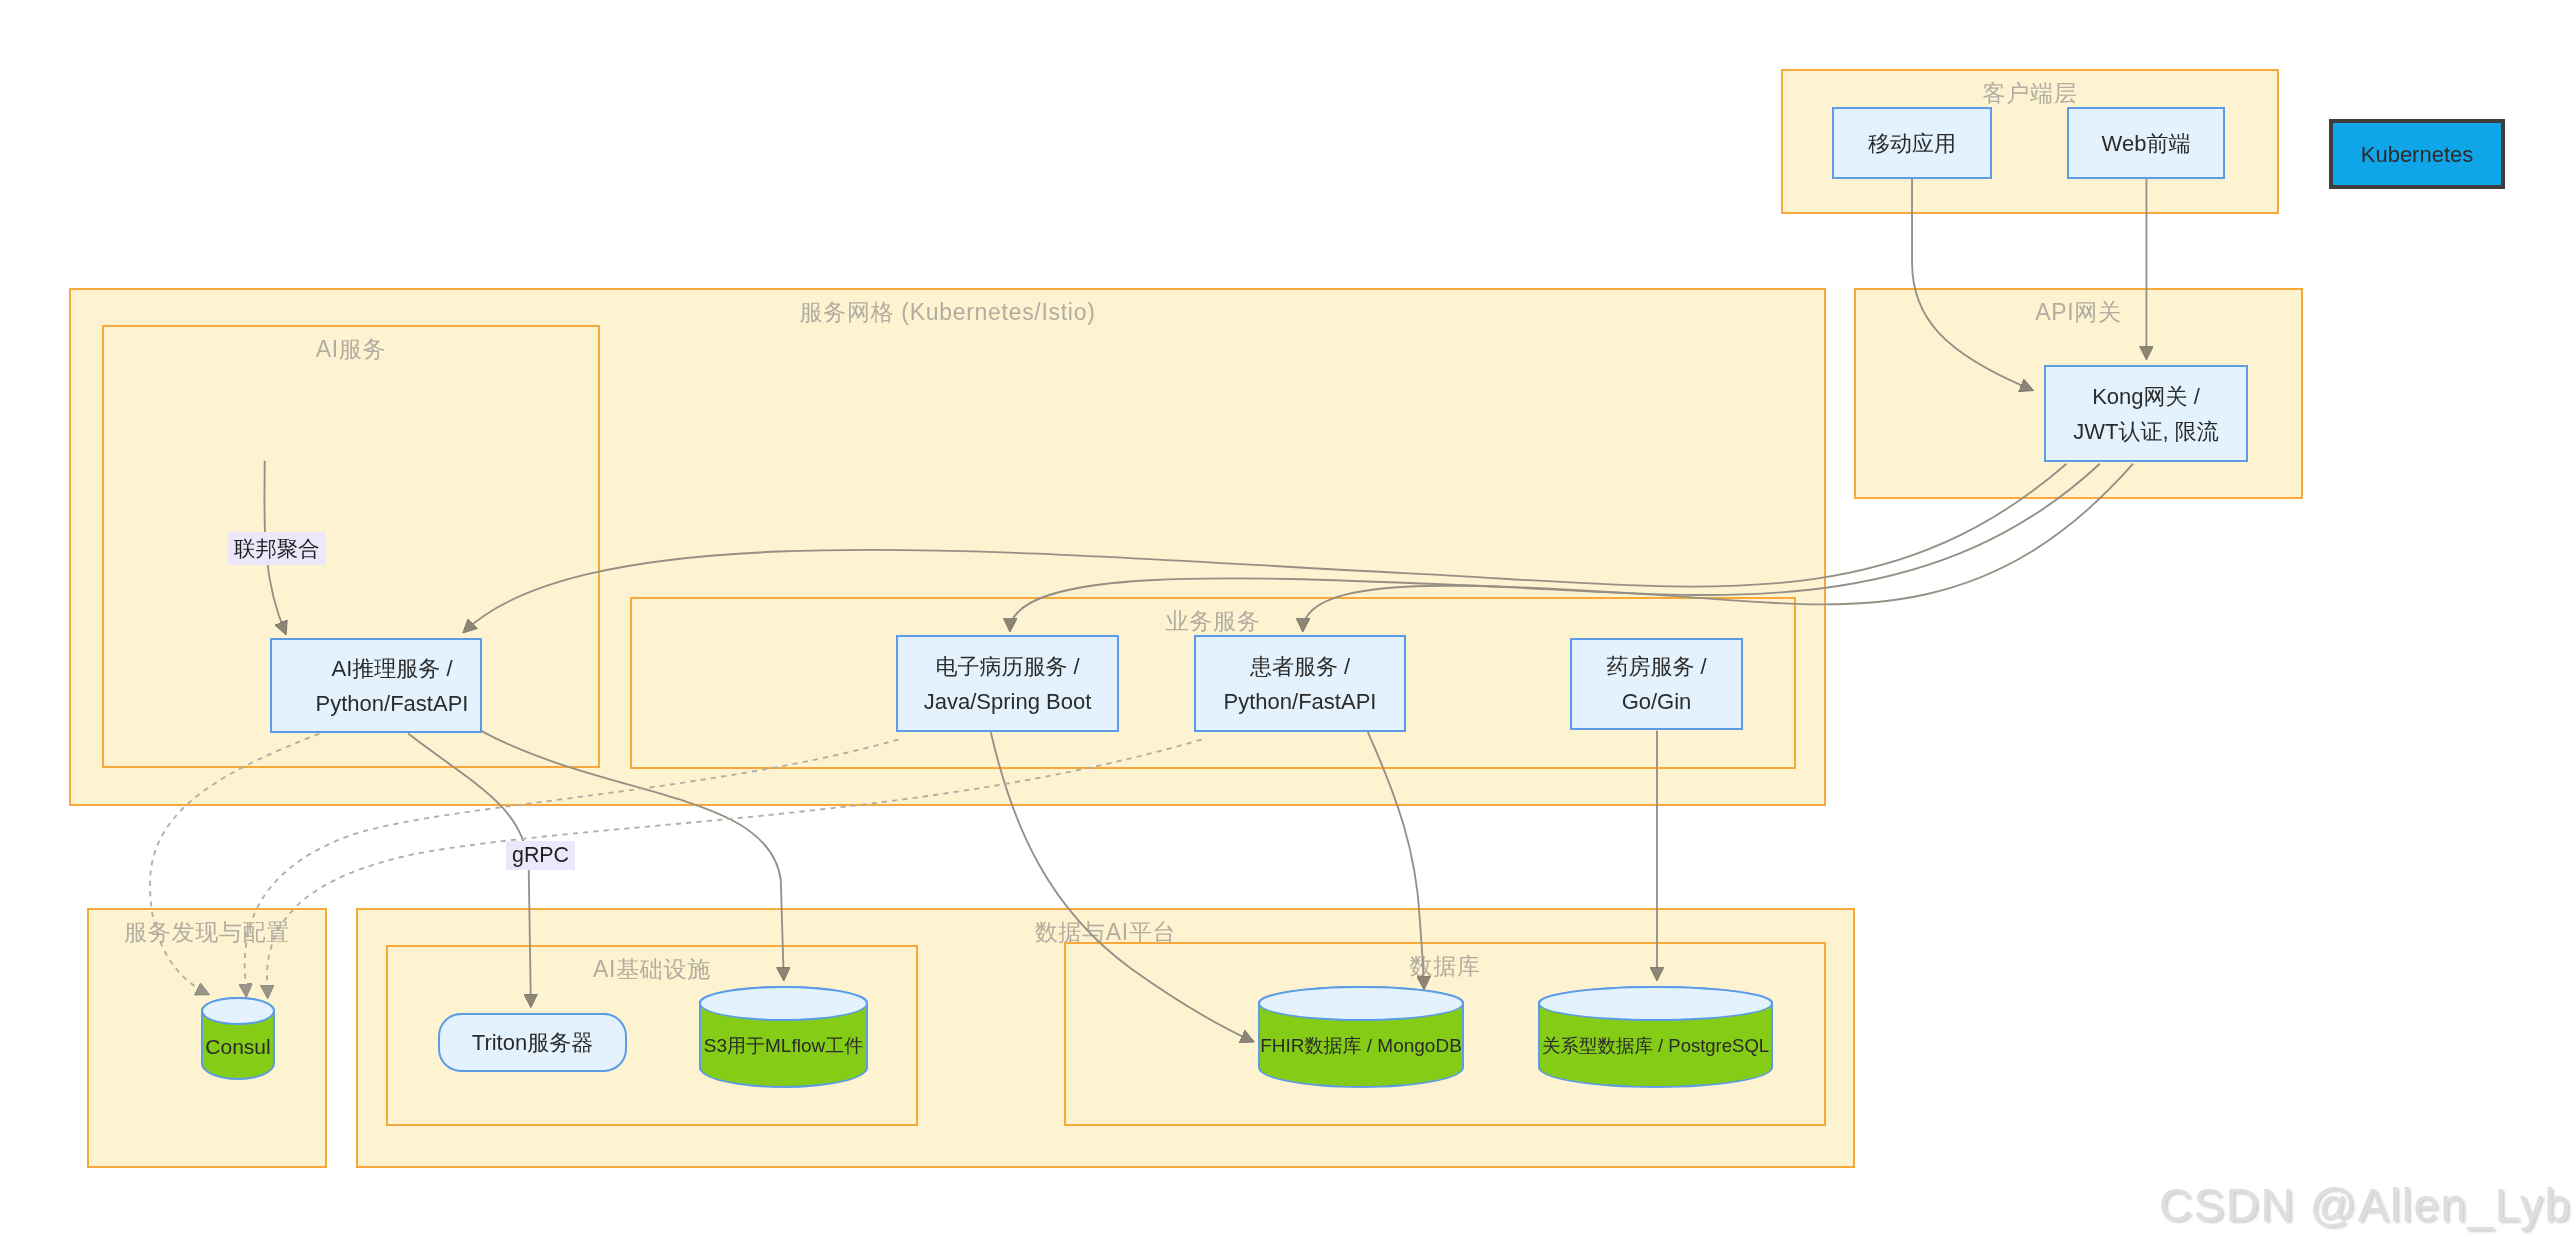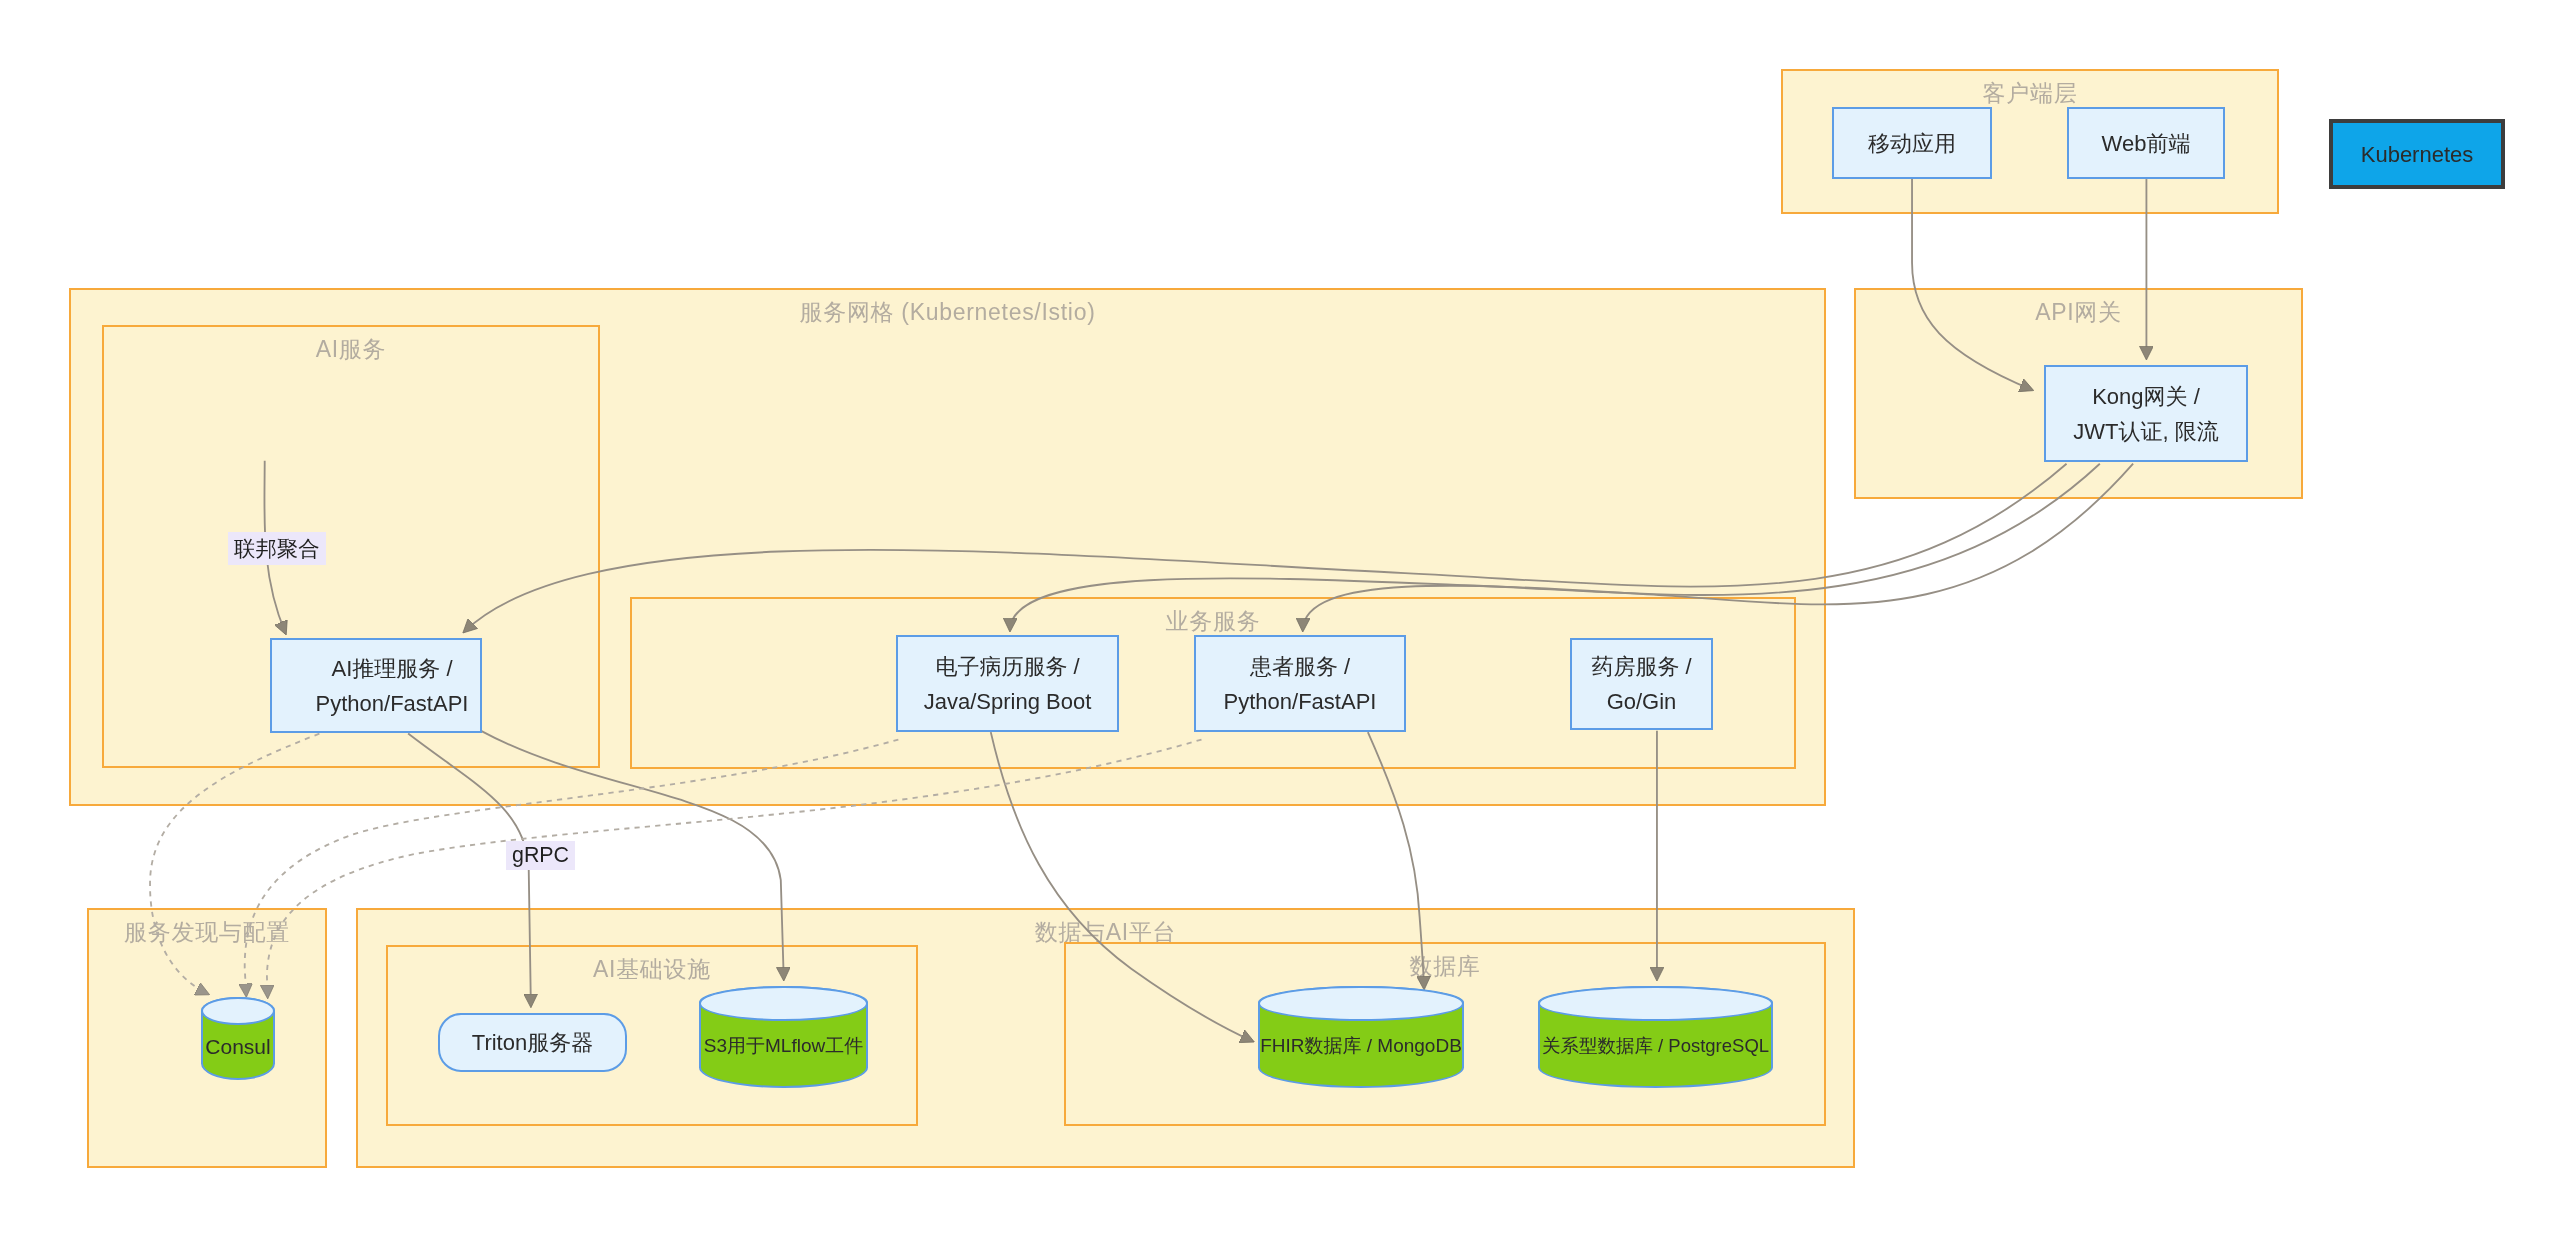--- a/index.html
+++ b/index.html
@@ -110,21 +110,21 @@
     <span>Python/FastAPI</span>
   </div>
   <div class="node" style="left:896px;top:635px;width:223px;height:97px;">
     <span>电子病历服务 /</span>
     <span>Java/Spring Boot</span>
   </div>
   <div class="node" style="left:1194px;top:635px;width:212px;height:97px;">
     <span>患者服务 /</span>
     <span>Python/FastAPI</span>
   </div>
-  <div class="node" style="left:1570px;top:638px;width:143px;height:92px;text-align:right;">
+  <div class="node" style="left:1570px;top:638px;width:173px;height:92px;text-align:right;">
     <span>药房服务 /</span>
     <span>Go/Gin</span>
   </div>
   <div class="node" style="left:438px;top:1013px;width:189px;height:59px;border-radius:23px;">
     <span>Triton服务器</span>
   </div>
 
   <div class="cyl" style="left:201px;top:997px;width:74px;height:83px;">
     <div class="lbl" style="font-size:21px;">Consul</div>
   </div>
@@ -134,14 +134,15 @@
   <div class="cyl" style="left:1258px;top:986px;width:206px;height:102px;">
     <div class="lbl" style="font-size:19px;">FHIR数据库 / MongoDB</div>
   </div>
   <div class="cyl" style="left:1538px;top:986px;width:235px;height:102px;">
     <div class="lbl" style="font-size:18.5px;">关系型数据库 / PostgreSQL</div>
   </div>
 
   <div class="edge-label" style="left:228px;top:532px;">联邦聚合</div>
   <div class="edge-label" style="left:506px;top:841px;">gRPC</div>
 
+  <div class="watermark">CSDN @Allen_Lyb</div>
 </div>
 
 
 </body></html>

